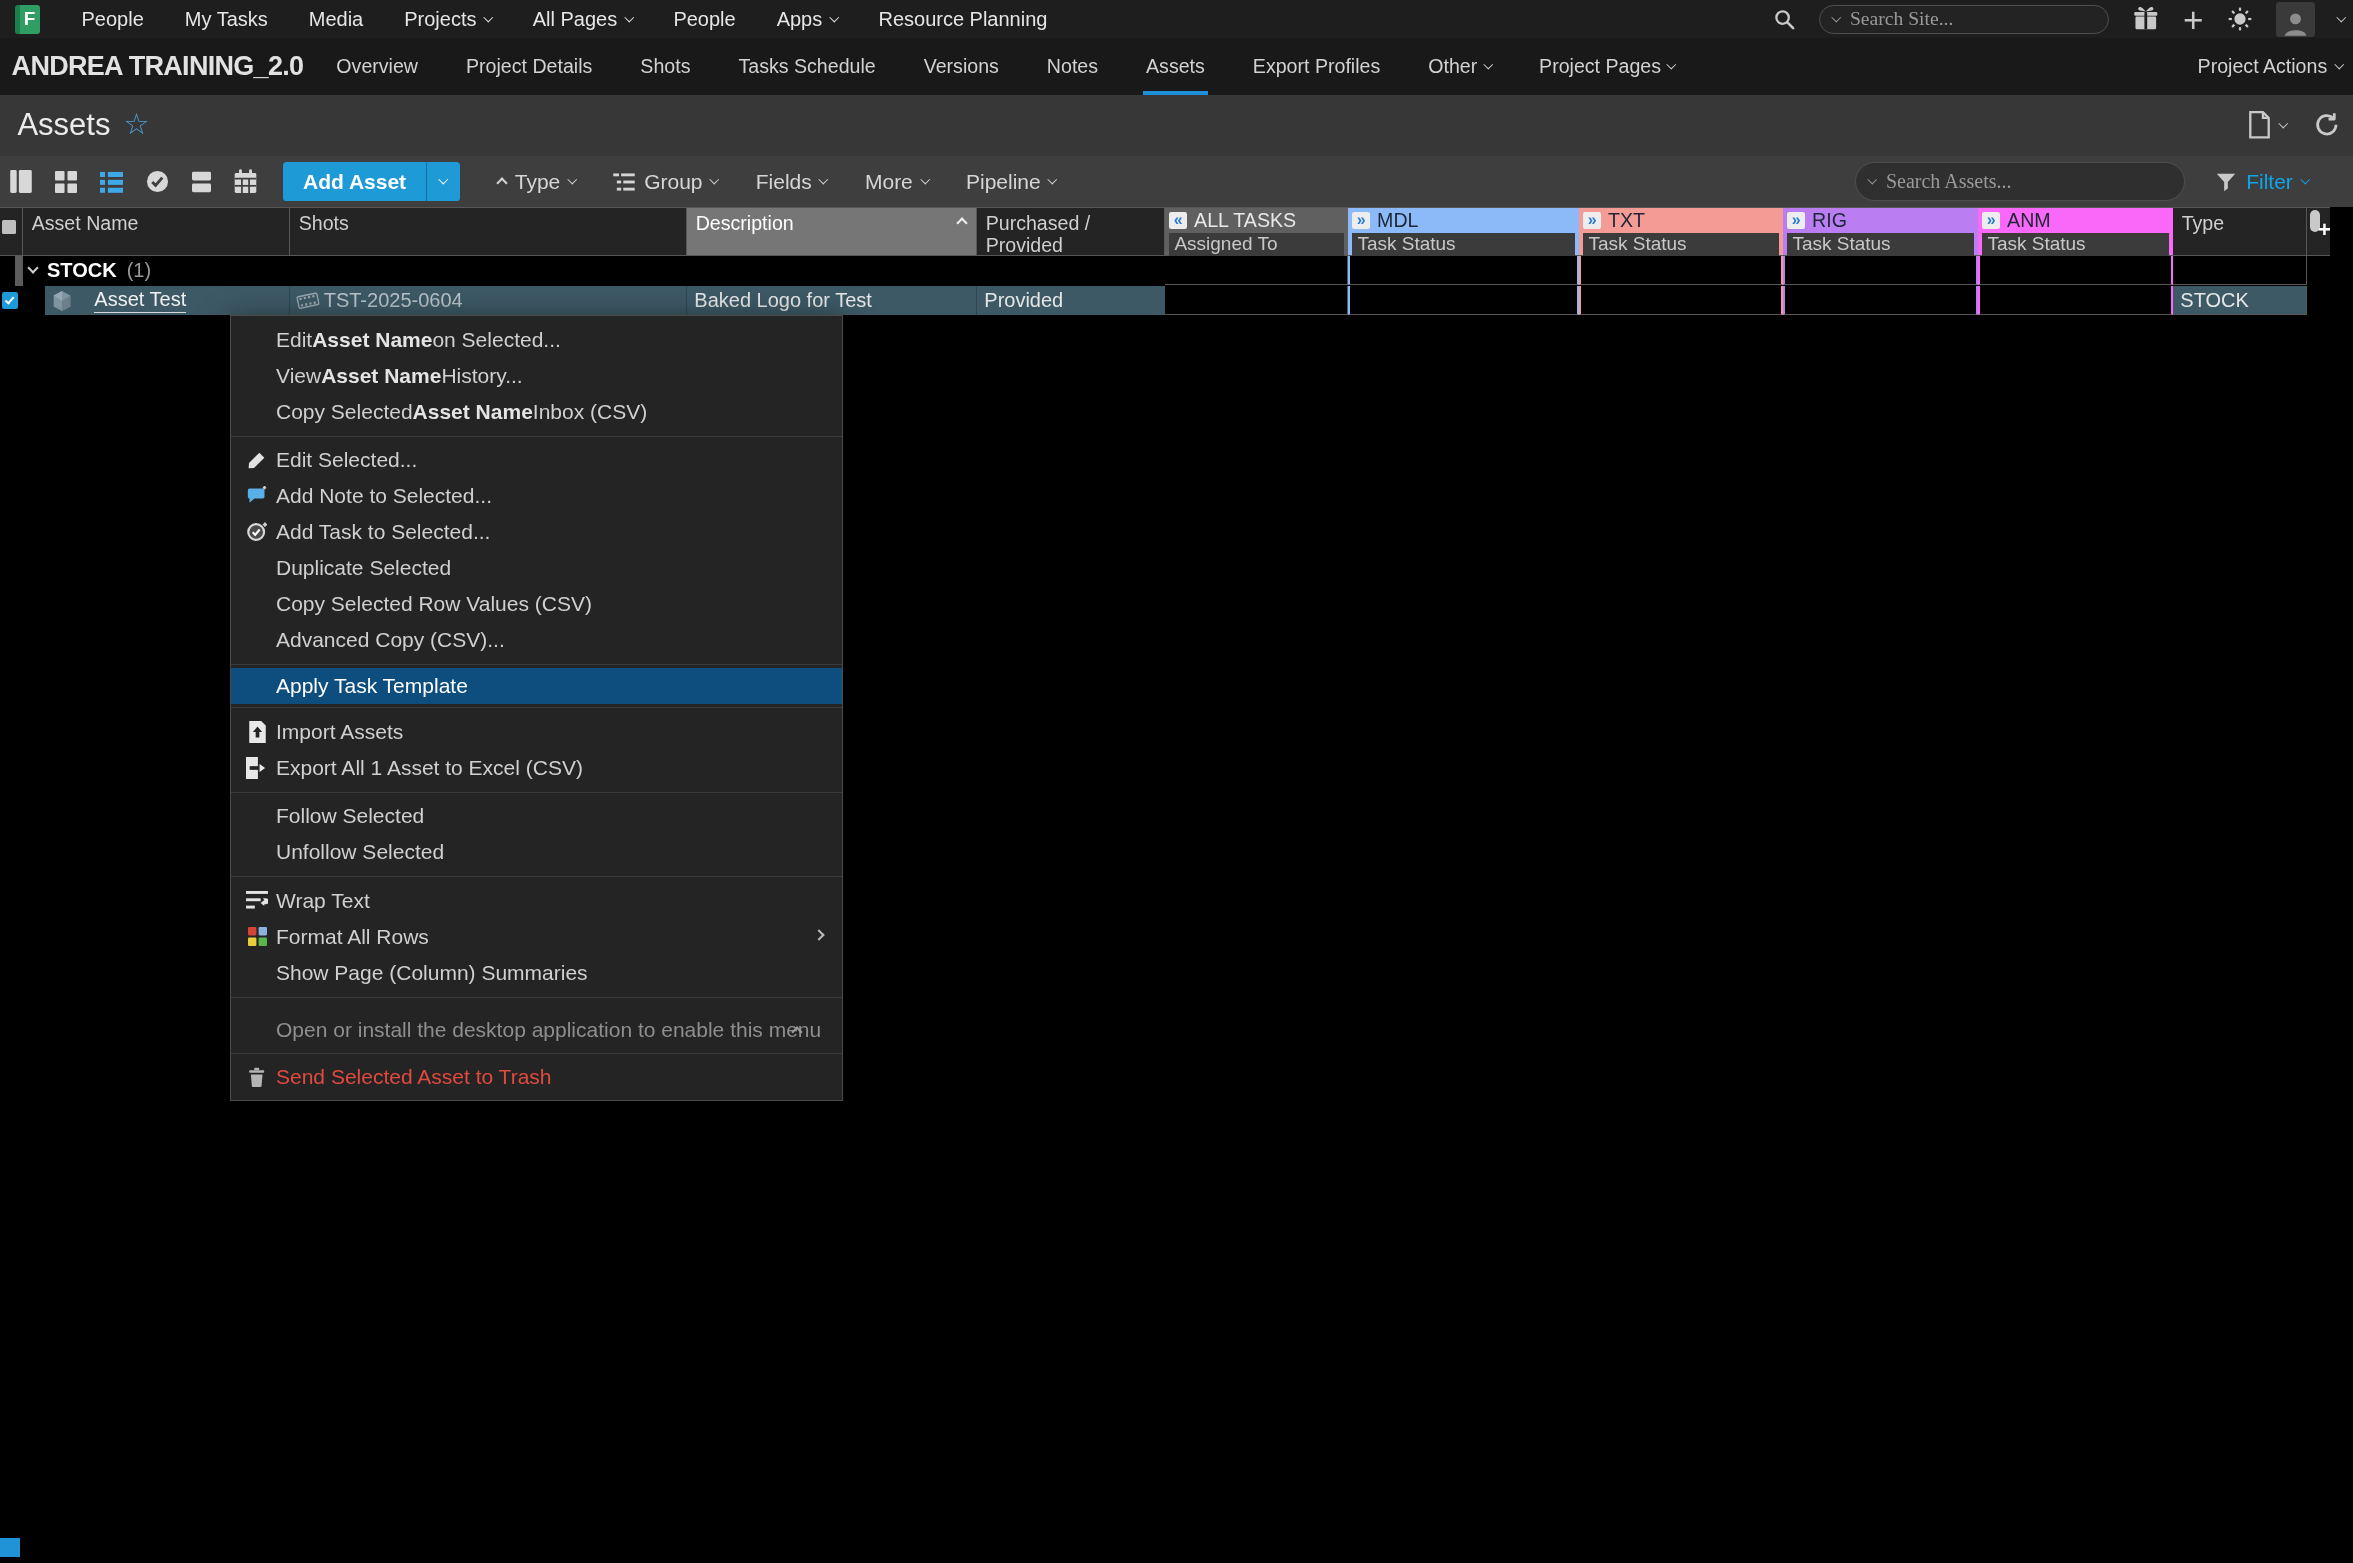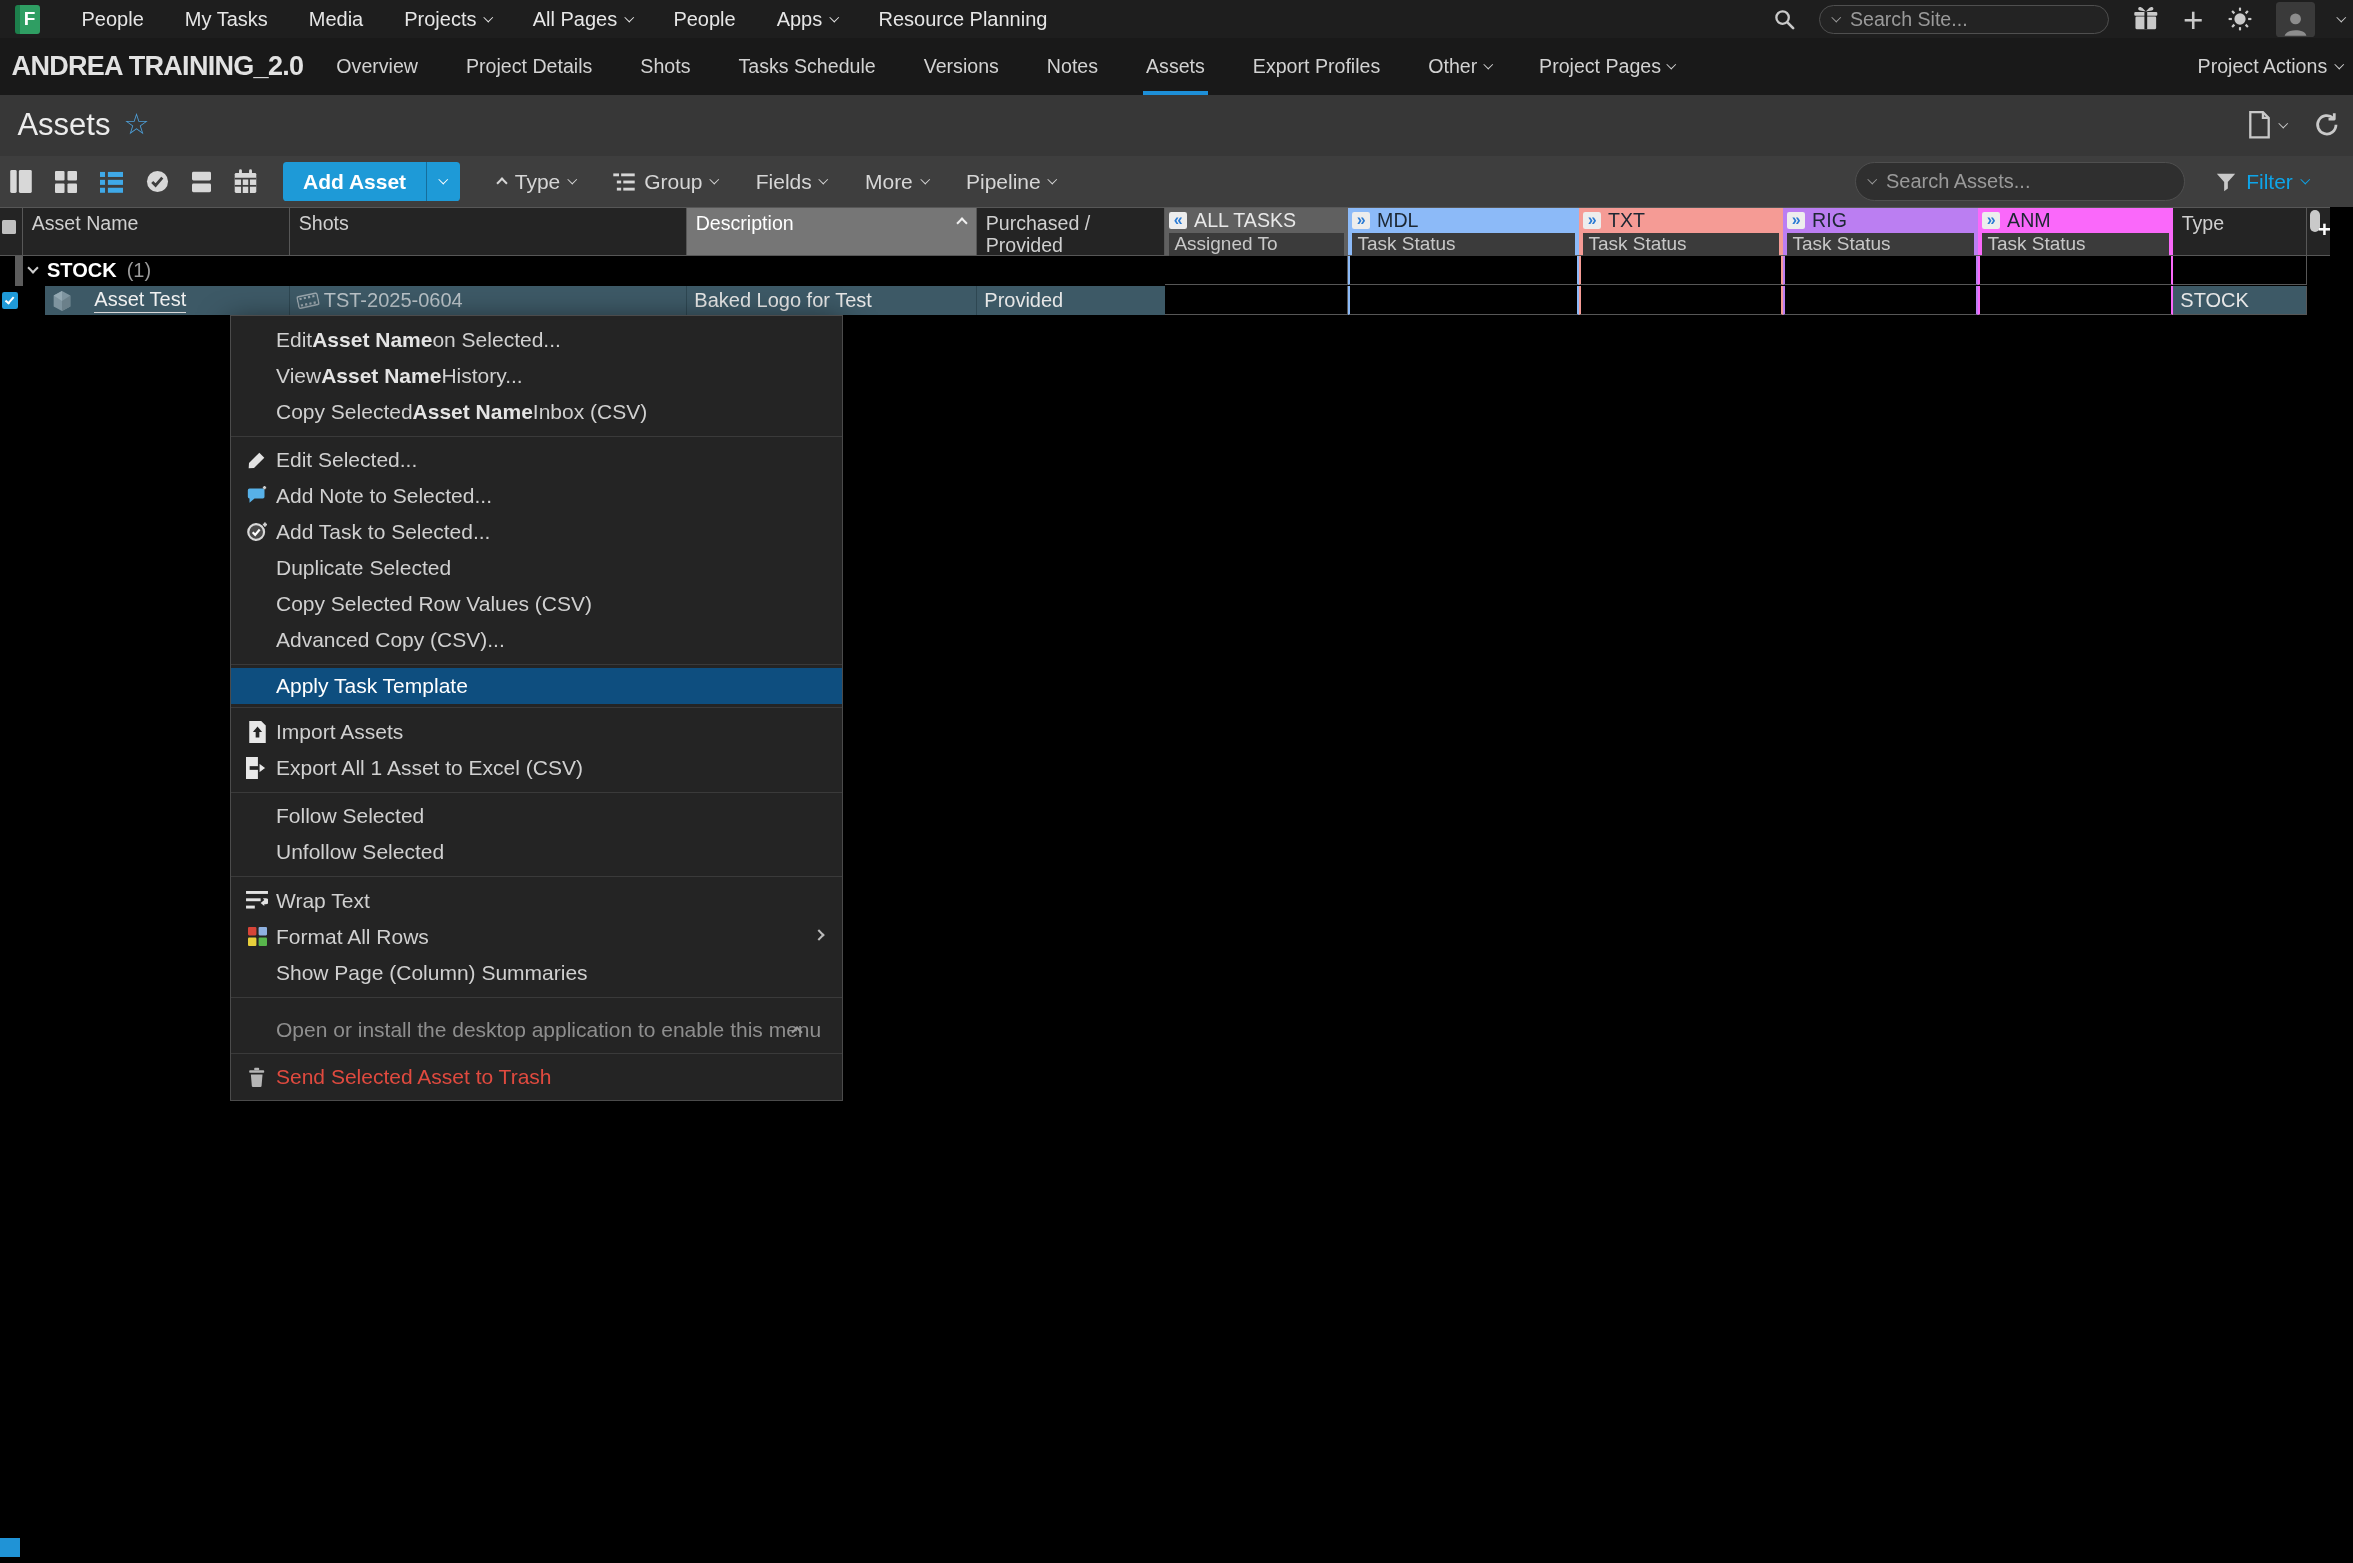--- a/index.html
+++ b/index.html
@@ -12,21 +12,21 @@
   .cv.up{transform:rotate(-135deg);margin-top:3.6px;}
   .cv.right{transform:rotate(-45deg);}
 
   
   #topbar{position:absolute;left:0;top:0;width:2354px;height:38px;background:#1e1e1e;display:flex;align-items:center;z-index:30;}
   .logo{width:25px;height:29px;background:#2f9e63;border-radius:2.9px;margin-left:14.5px;border-left:5.8px solid #1d7f4c;color:#fff;font-weight:bold;font-size:19px;display:flex;align-items:center;justify-content:center;}
   #topnav{display:flex;align-items:center;margin-left:42px;gap:41px;}
   .tnav{font-size:20px;color:#e6e6e6;display:flex;align-items:center;gap:8.7px;white-space:nowrap;cursor:pointer;}
   #topright{margin-left:auto;display:flex;align-items:center;gap:23px;padding-right:10px;}
   .searchpill{width:290px;height:29px;border:1.5px solid #4f4f4f;border-radius:14.5px;background:#232323;display:flex;align-items:center;padding:0 13px;gap:10px;color:#9a9a9a;}
-  .searchpill input{background:transparent;border:none;outline:none;color:#ffffff;font-size:19.6px;width:100%;font-family:Liberation Sans, sans-serif;}
+  .searchpill input{background:transparent;border:none;outline:none;color:#ffffff;font-size:19.6px;width:100%;font-family:Liberation Serif, serif;}
   .searchpill input::placeholder{color:#9a9a9a;}
   .plusglyph{font-size:35px;color:#c9c9c9;font-weight:300;line-height:29px;}
   .avatar{width:39px;height:35px;border-radius:3.6px;background:#3a3a3a;overflow:hidden;display:flex;align-items:flex-end;justify-content:center;}
 
   
   #projbar{position:absolute;left:0;top:38px;width:2354px;height:57px;background:#191919;display:flex;align-items:center;z-index:29;}
   #projtitle{font-size:27px;font-weight:bold;color:#e2e2e2;margin-left:11.6px;letter-spacing:-0.7px;white-space:nowrap;}
   #projtabs{display:flex;margin-left:33px;gap:48px;height:100%;}
   .ptab{font-size:19.6px;color:#d2d2d2;display:flex;align-items:center;gap:7.3px;height:100%;position:relative;white-space:nowrap;cursor:pointer;}
   .ptab.active::after{content:"";position:absolute;left:-2.9px;right:-2.9px;bottom:0;height:3.6px;background:#1d8fd8;}

